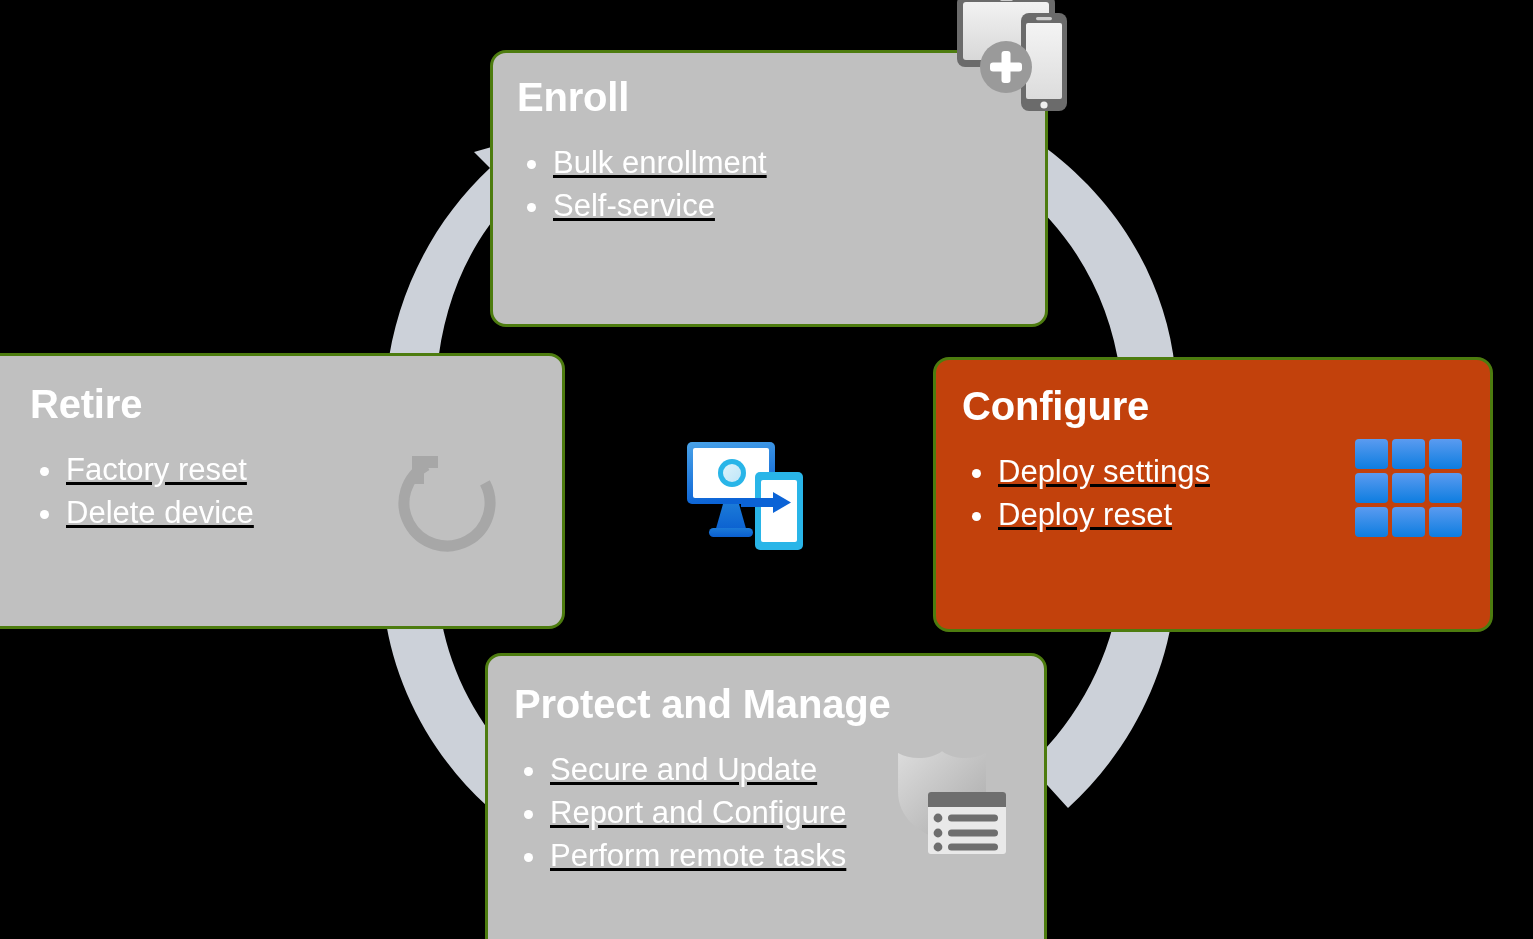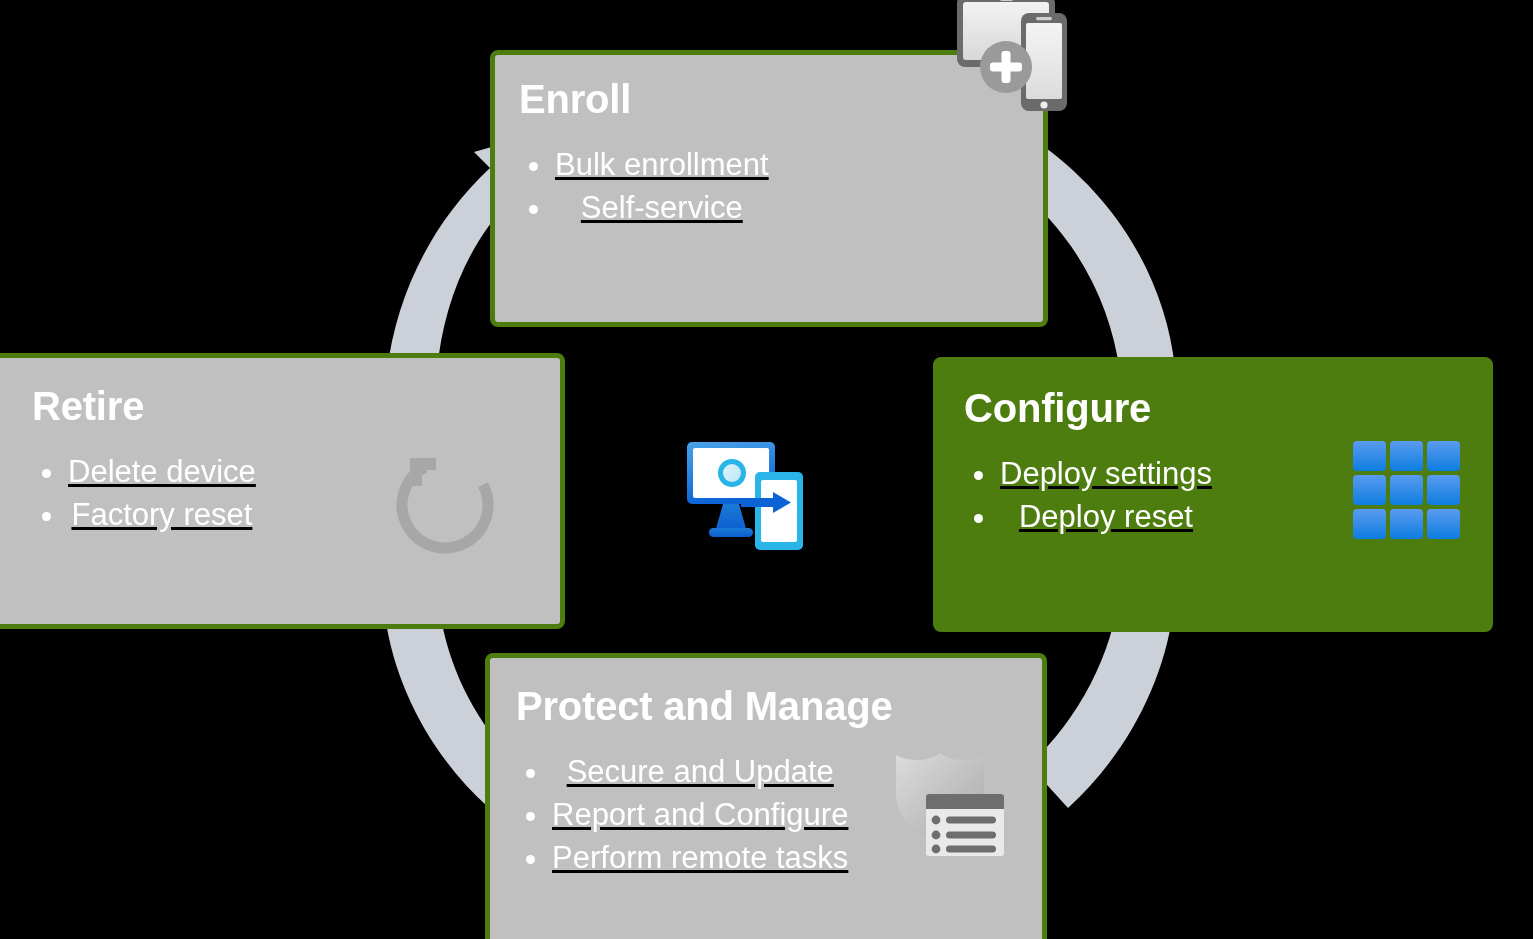--- a/index.html
+++ b/index.html
@@ -27,34 +27,33 @@
     top: 0;
     width: 1533px;
     height: 939px;
     pointer-events: none;
   }
 
   
   .card {
     position: absolute;
     box-sizing: border-box;
-    border-radius: 8px;
-    border: 5px solid #4d7c0f;
+    border-radius: 16px;
+    border: 3px solid #4d7c0f;
     overflow: visible;
-    text-align: center;
   }
   .card-inner {
     position: relative;
     width: 100%;
     height: 100%;
     overflow: hidden;
     border-radius: 29px;
   }
   .card.gray   { background: #c0c0c0; }
-  .card.teal   { background: #4d7c0f; }
+  .card.teal   { background: #c2410c; }
 
   .card-title {
     position: absolute;
     color: #ffffff;
     font-weight: bold;
     font-size: 40px;
     letter-spacing: -0.2px;
     white-space: nowrap;
   }
   .bullets {
@@ -260,22 +259,22 @@
         <circle cx="44" cy="101" r="4.4" fill="#6e6e6e"></circle>
         <rect x="54" y="97.4" width="50" height="7.2" rx="3.6" fill="#6e6e6e"></rect>
       </svg>
     </div>
   </div>
 
   <div class="card gray" id="card-retire">
     <div class="card-inner">
       <div class="card-title">Retire</div>
       <ul class="bullets">
+        <li>Factory reset</li>
         <li>Delete device</li>
-        <li>Factory reset</li>
       </ul>
 
       <svg class="card-icon" id="icon-reset" viewBox="0 0 110 110" aria-hidden="true">
         <path d="M 55 12
                  A 43 43 0 1 0 98 55" fill="none" stroke="#a7a7a7" stroke-width="11" stroke-linecap="butt" transform="rotate(-28 55 55)"></path>
 
         <path d="M 20 8 L 46 8 L 46 20 L 32 20 L 32 36 L 20 36 Z" fill="#a7a7a7"></path>
         <rect x="20" y="8" width="12" height="28" fill="#a7a7a7"></rect>
         <rect x="20" y="8" width="26" height="12" fill="#a7a7a7"></rect>
       </svg>

